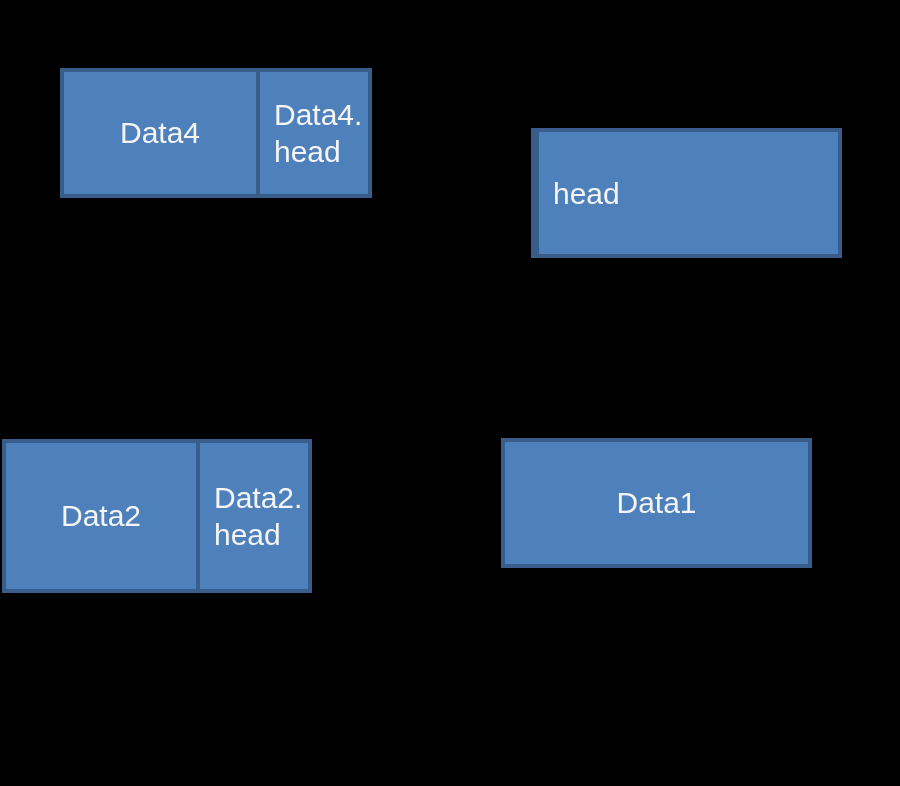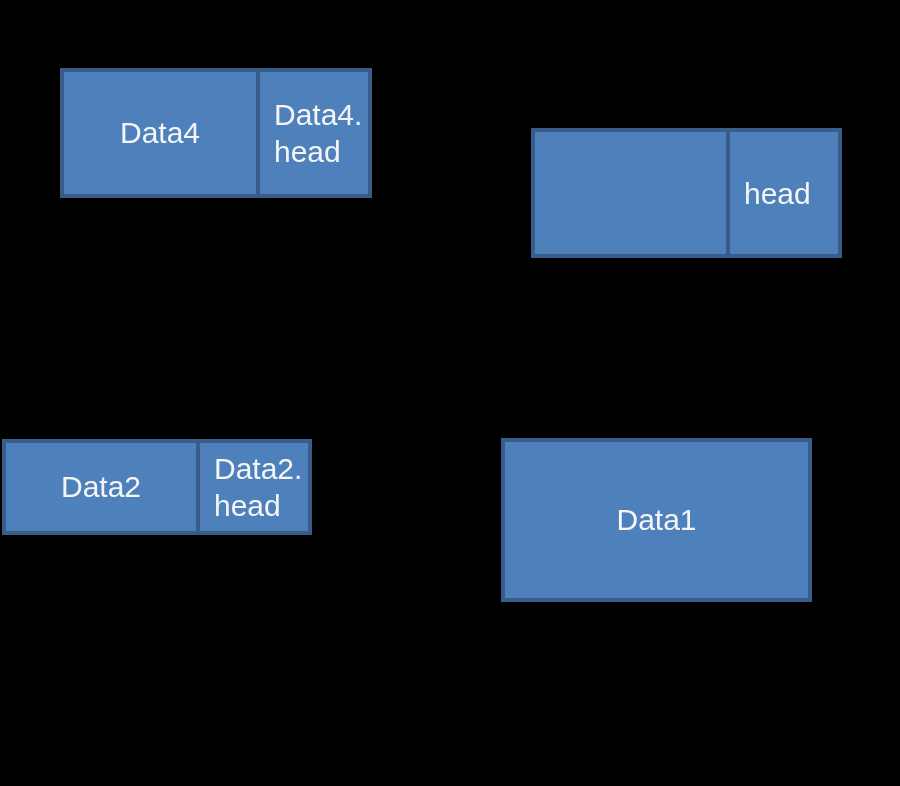--- a/index.html
+++ b/index.html
@@ -19,21 +19,20 @@
     position: absolute;
     box-sizing: border-box;
     background: #4E80BC;
     border: 4px solid #385D8A;
     display: flex;
     align-items: stretch;
     color: #F5F5F5;
     font-size: 30px;
     font-weight: 300;
     letter-spacing: 0px;
-    justify-content: flex-end;
   }
   .cell-main {
     flex: 1 1 auto;
     display: flex;
     align-items: center;
     justify-content: center;
     text-align: center;
   }
   .cell-head {
     flex: 0 0 112px;
@@ -63,29 +62,29 @@
       <span class="head-line">head</span>
     </div>
   </div>
 
   <div class="node" style="left:531px; top:128px; width:311px; height:130px;">
     <div class="cell-head">
       <span class="head-line">head</span>
     </div>
   </div>
 
-  <div class="node" style="left:2px; top:439px; width:310px; height:96px;">
+  <div class="node" style="left:2px; top:439px; width:310px; height:154px;">
     <div class="cell-main">
       <span>Data2</span>
     </div>
     <div class="cell-head">
       <span class="head-line">Data2.</span>
       <span class="head-line">head</span>
     </div>
   </div>
 
-  <div class="node" style="left:501px; top:438px; width:311px; height:164px;">
+  <div class="node" style="left:501px; top:438px; width:311px; height:130px;">
     <div class="cell-main">
       <span>Data1</span>
     </div>
   </div>
 
 </div>
 
 </body></html>

